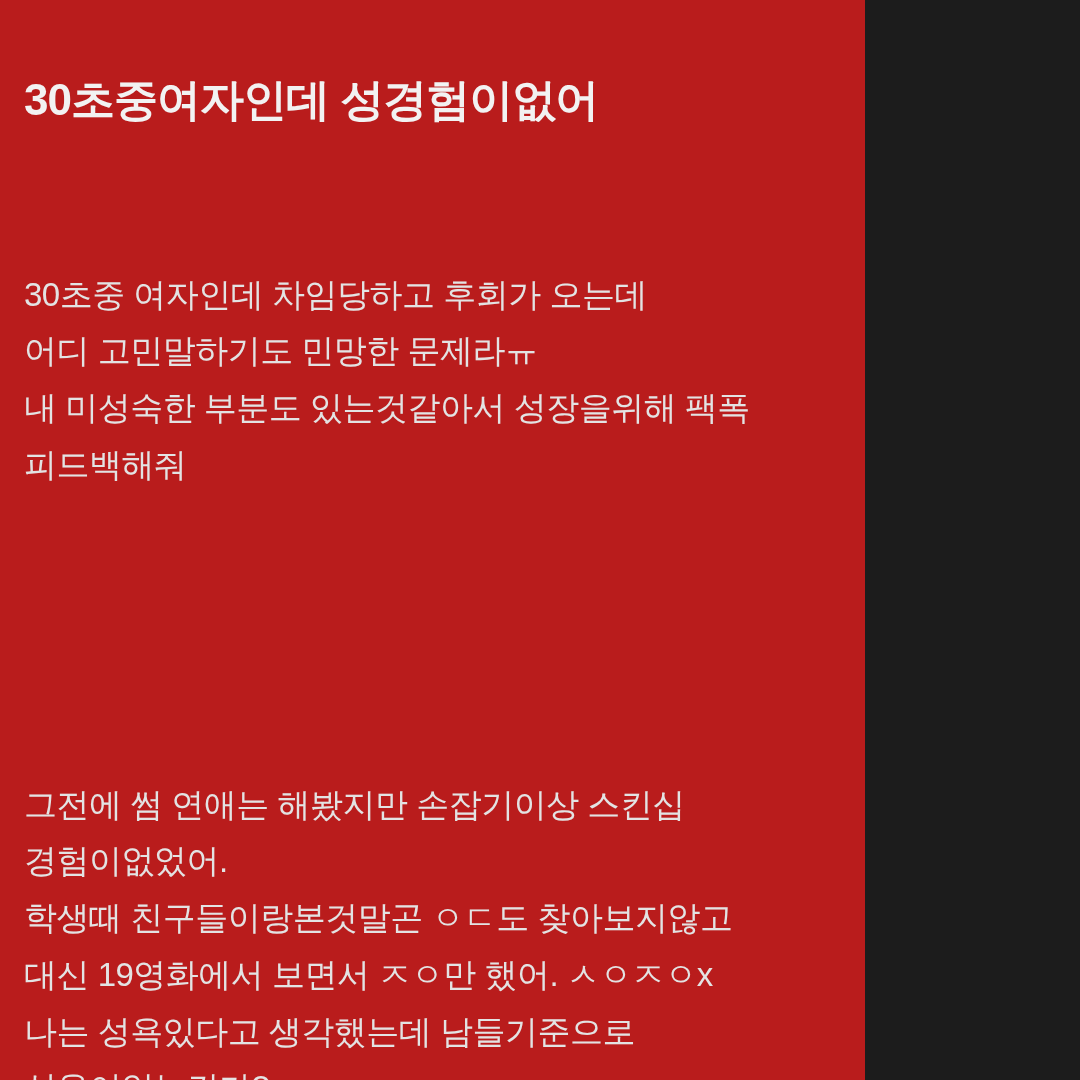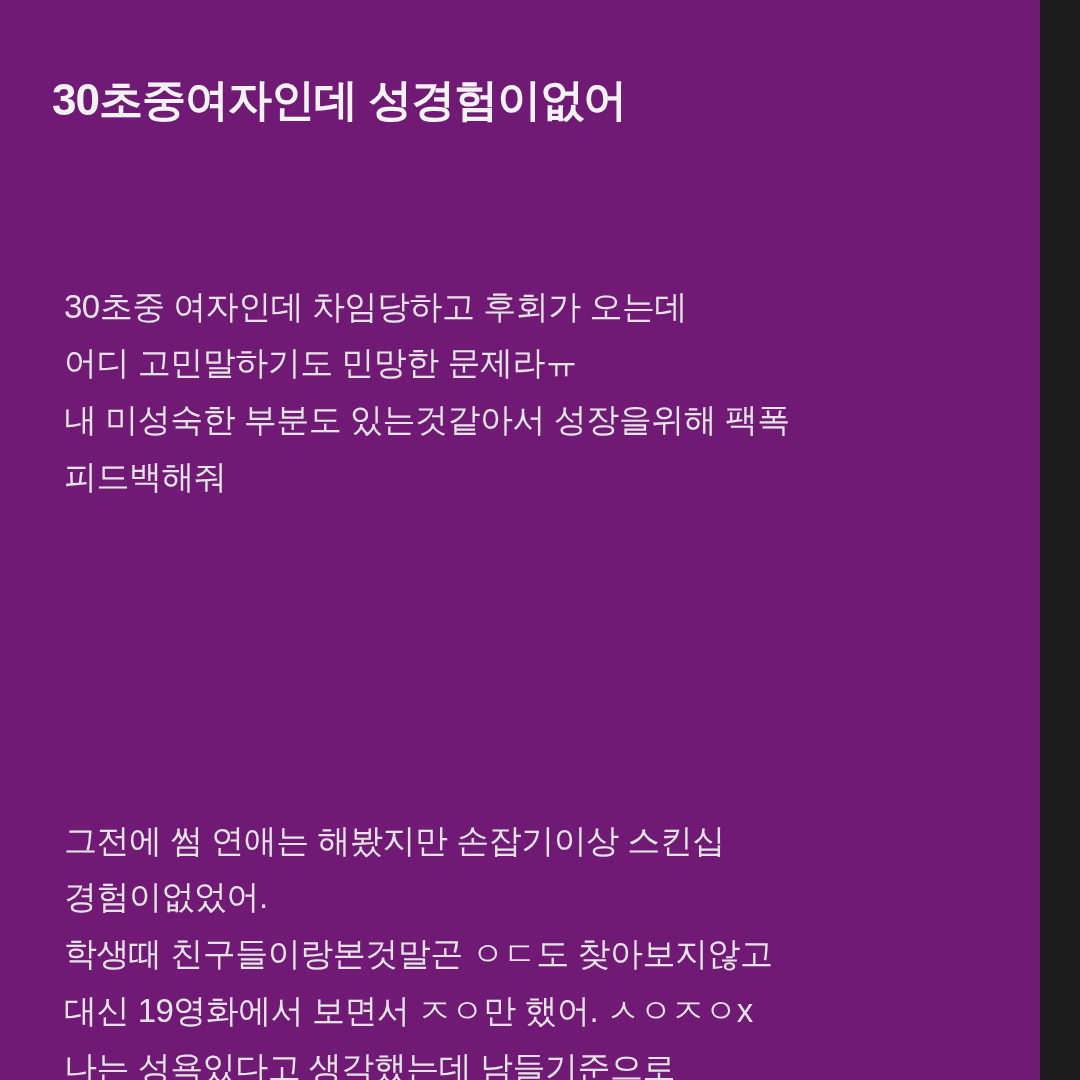--- a/index.html
+++ b/index.html
@@ -8,46 +8,46 @@
   }
   body {
     width: 1080px;
     height: 1080px;
     background: #1c1c1c;
     font-family: "Liberation Sans", "DejaVu Sans", sans-serif;
     overflow: hidden;
   }
   .page {
     position: relative;
-    width: 1040px;
+    width: 865px;
     height: 1080px;
-    background: #701a75;
+    background: #b91c1c;
     box-sizing: border-box;
-    padding: 72px 56px 0 52px;
+    padding: 72px 56px 0 24px;
   }
   .post-title {
     color: #f2f2f2;
     font-size: 44px;
     font-weight: bold;
     letter-spacing: -1px;
     line-height: 1.25;
     margin: 0 0 26px 0;
     white-space: pre-wrap;
   }
   .post-body {
     color: #e3e3e3;
     font-size: 33px;
     font-weight: 400;
     line-height: 1.72;
     letter-spacing: -0.5px;
     white-space: pre-wrap;
     margin: 0;
   }
   .para {
-    margin: 12px;
+    margin: 0;
     white-space: pre-wrap;
   }
   .spacer-line {
     display: block;
     height: 56px;
   }
 </style>
 </head>
 <body>
 

